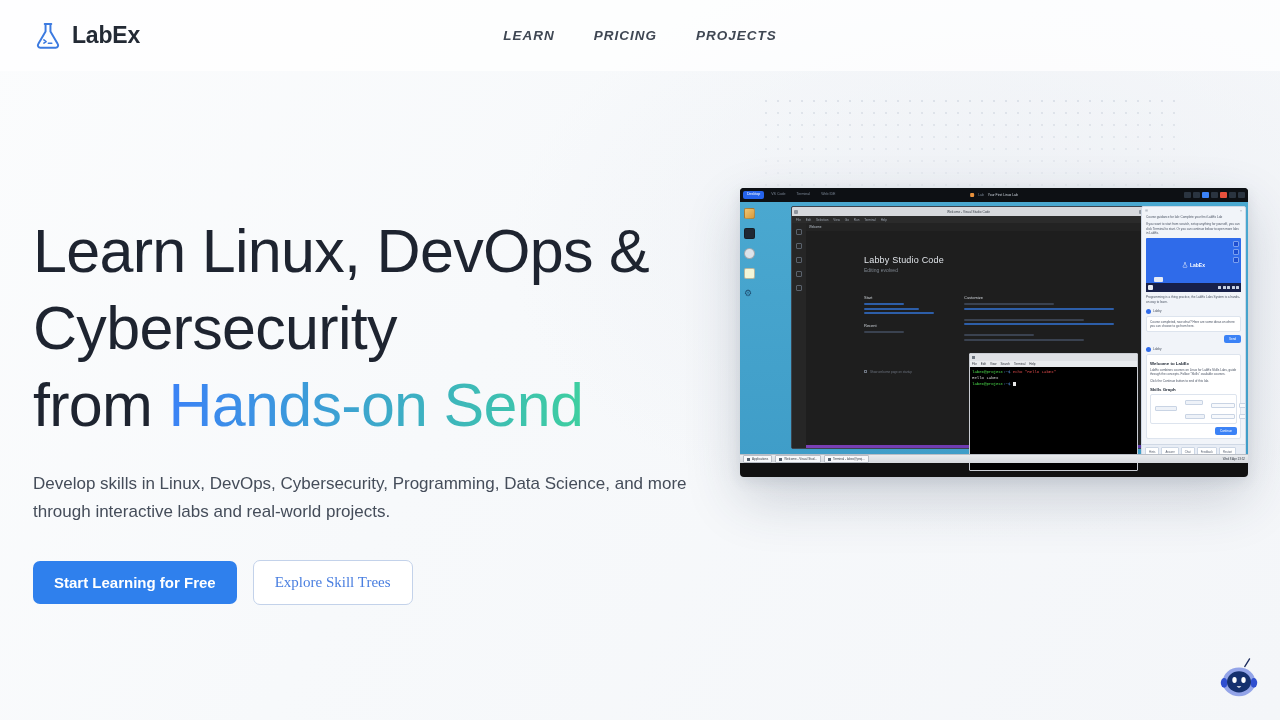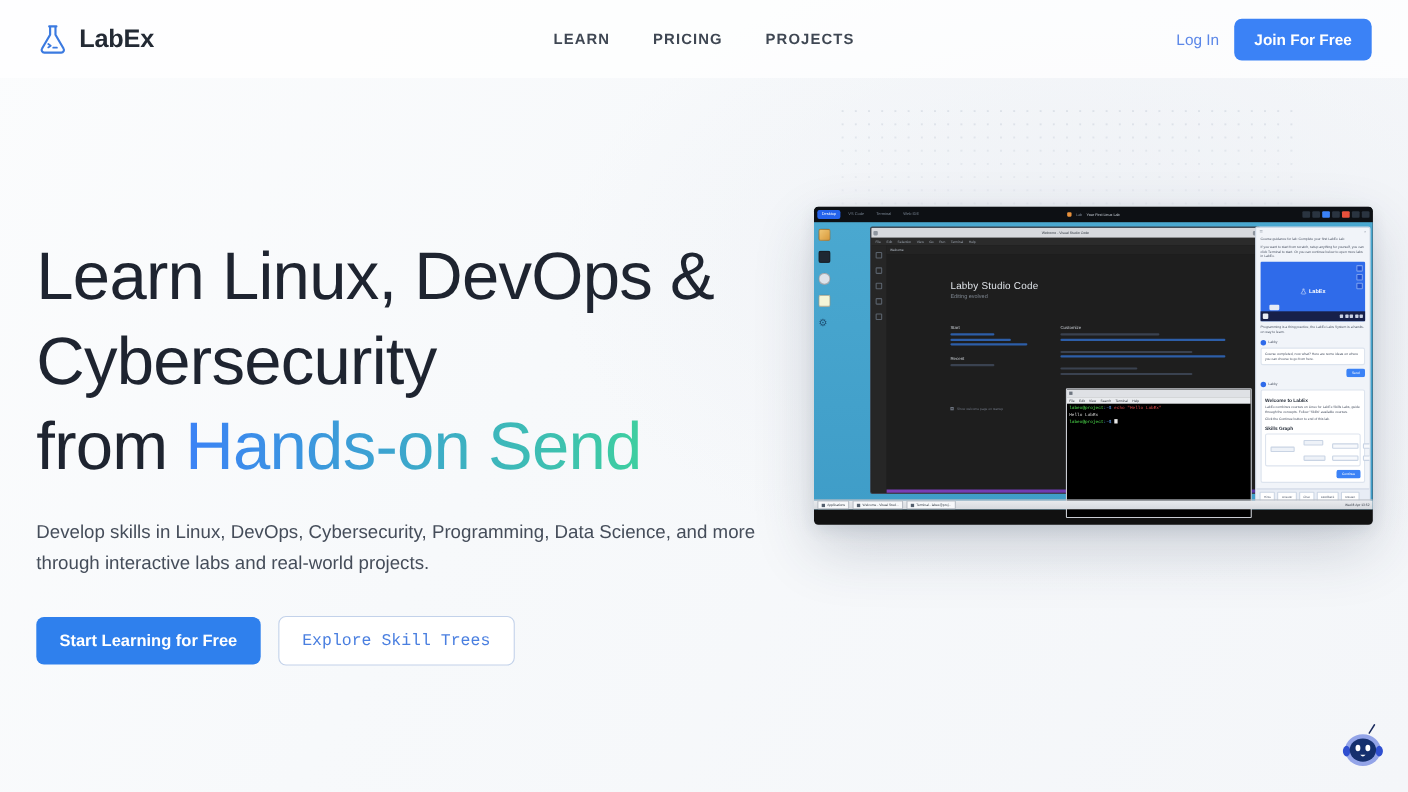--- a/index.html
+++ b/index.html
@@ -68,20 +68,21 @@
     gap: 35px;
   }
   .nav-link {
     font-size: 13.5px;
     font-weight: 600;
     letter-spacing: 1.0px;
     color: #3f4753;
     cursor: pointer;
     text-decoration: none;
     padding: 6px 2px;
+    font-style: italic;
   }
 
   .nav-right {
     margin-left: auto;
     display: flex;
     align-items: center;
     gap: 14px;
   }
   .login-link {
     font-size: 14px;
@@ -152,21 +153,21 @@
   }
   .btn-outline {
     background: #ffffff;
     color: #4a7fe0;
     font-size: 15px;
     font-weight: 500;
     padding: 13px 21px;
     border: 1px solid #c3d2ea;
     border-radius: 7px;
     cursor: pointer;
-    font-family: Liberation Mono, monospace;
+    font-family: Liberation Serif, serif;
   }
 
   
   .mockup-wrap {
     position: absolute;
     left: 740px;
     top: 188px;
     width: 508px;
     height: 289px;
     border-radius: 4px;
@@ -441,24 +442,20 @@
       </svg>
       <span class="brand-name">LabEx</span>
     </div>
 
     <nav class="nav-center">
       <a class="nav-link">LEARN</a>
       <a class="nav-link">PRICING</a>
       <a class="nav-link">PROJECTS</a>
     </nav>
 
-    <div class="nav-right">
-      <a class="login-link">Log In</a>
-      <button class="join-btn">Join For Free</button>
-    </div>
   </header>
 
   <section class="hero">
     <div class="hero-copy">
       <h1 class="headline">
         <span>Learn Linux, DevOps &amp; Cybersecurity</span><br>
         <span>from </span><span class="grad">Hands-on Send</span>
       </h1>
 
       <p class="subhead">Develop skills in Linux, DevOps, Cybersecurity, Programming, Data Science, and more through interactive labs and real-world projects.</p>

